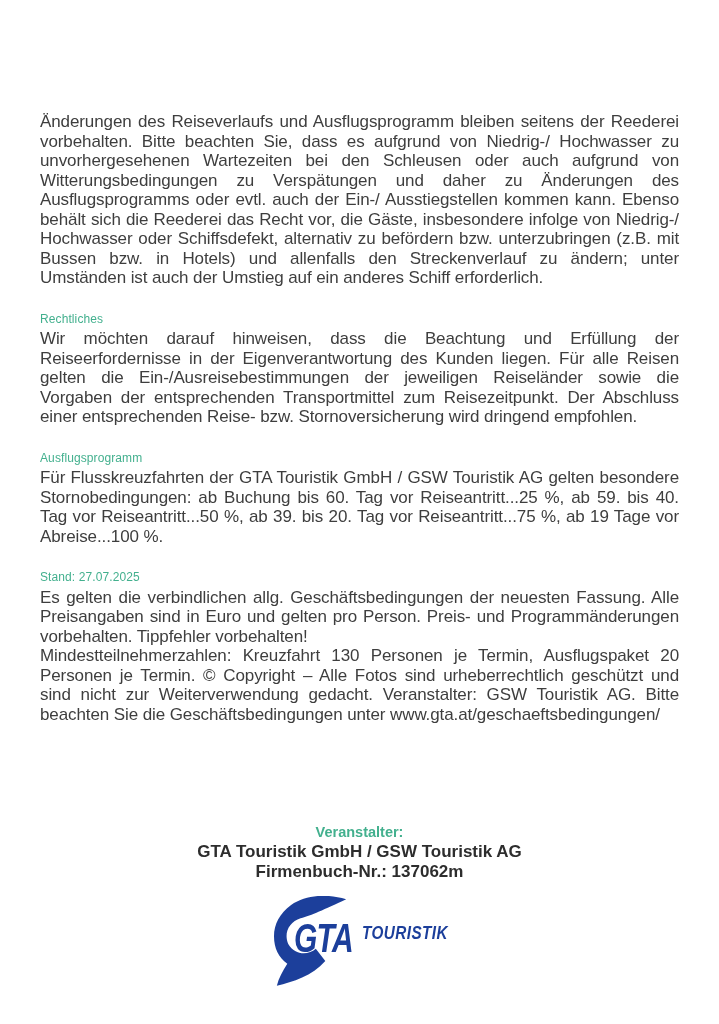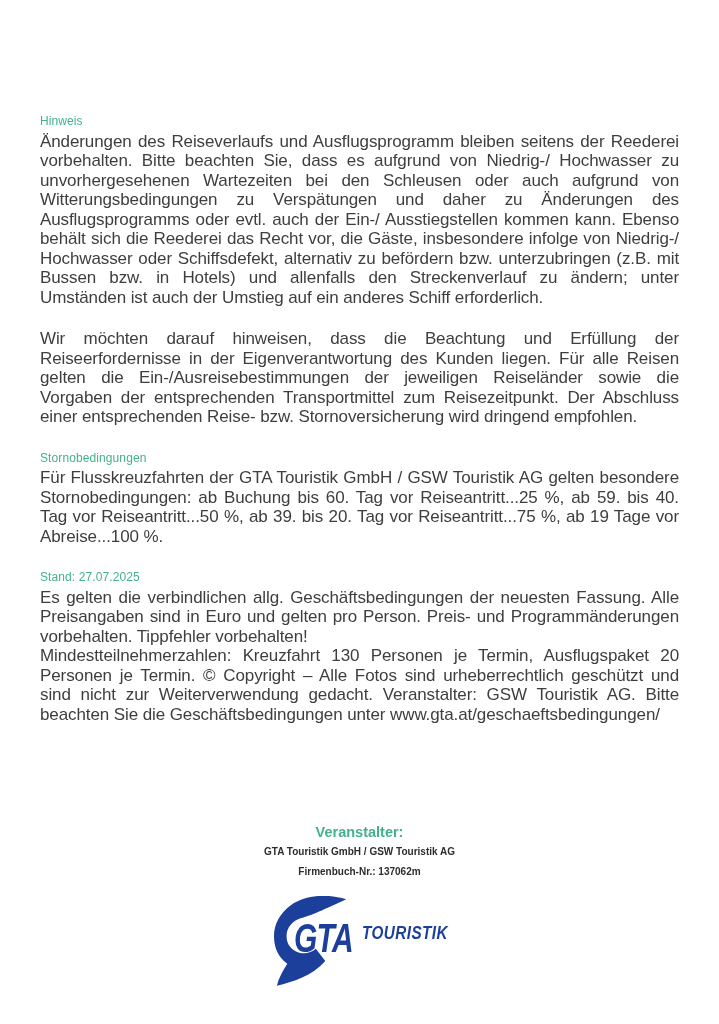--- a/index.html
+++ b/index.html
@@ -21,21 +21,21 @@
   }
   .sec p{
     margin:0;font-size:17px;line-height:19.5px;text-align:justify;
     letter-spacing:-0.1px;color:var(--body);
   }
   .organizer{margin-top:98px;text-align:center;}
   .organizer .label{
     font-size:14.5px;font-weight:700;color:var(--green);line-height:20px;margin-top:32px;
   }
   .organizer .company,.organizer .register{
-    font-size:10px;font-weight:700;color:var(--bold-dark);line-height:20px;
+    font-size:17px;font-weight:700;color:var(--bold-dark);line-height:20px;
   }
   .logo-row{
     position:relative;width:172px;height:92px;margin:14px auto 0 auto;font-style:italic;
   }
   .logo-mark{position:absolute;left:0;top:0;}
   .logo-gta{
     position:absolute;left:20px;top:22px;font-size:40px;font-weight:700;
     color:var(--blue);line-height:1;letter-spacing:-1px;
     transform:scaleX(0.75);transform-origin:0 0;white-space:nowrap;
   }
@@ -44,30 +44,30 @@
     color:var(--blue);line-height:1;letter-spacing:0.5px;
     transform:scaleX(0.85);transform-origin:0 0;white-space:nowrap;
   }
 </style>
 </head>
 <body>
 
 <div class="page">
 
   <article class="sec">
-    <h2>Hinweis</h2>
     <p>Änderungen des Reiseverlaufs und Ausflugsprogramm bleiben seitens der Reederei vorbehalten. Bitte beachten Sie, dass es aufgrund von Niedrig-/ Hochwasser zu unvorhergesehenen Wartezeiten bei den Schleusen oder auch aufgrund von Witterungsbedingungen zu Verspätungen und daher zu Änderungen des Ausflugsprogramms oder evtl. auch der Ein-/ Ausstiegstellen kommen kann. Ebenso behält sich die Reederei das Recht vor, die Gäste, insbesondere infolge von Niedrig-/ Hochwasser oder Schiffsdefekt, alternativ zu befördern bzw. unterzubringen (z.B. mit Bussen bzw. in Hotels) und allenfalls den Streckenverlauf zu ändern; unter Umständen ist auch der Umstieg auf ein anderes Schiff erforderlich.</p>
   </article>
 
   <article class="sec">
+    <h2>Rechtliches</h2>
     <p>Wir möchten darauf hinweisen, dass die Beachtung und Erfüllung der Reiseerfordernisse in der Eigenverantwortung des Kunden liegen. Für alle Reisen gelten die Ein-/Ausreisebestimmungen der jeweiligen Reiseländer sowie die Vorgaben der entsprechenden Transportmittel zum Reisezeitpunkt. Der Abschluss einer entsprechenden Reise- bzw. Stornoversicherung wird dringend empfohlen.</p>
   </article>
 
   <article class="sec">
-    <h2>Stornobedingungen</h2>
+    <h2>Ausflugsprogramm</h2>
     <p>Für Flusskreuzfahrten der GTA Touristik GmbH / GSW Touristik AG gelten besondere Stornobedingungen: ab Buchung bis 60. Tag vor Reiseantritt...25 %, ab 59. bis 40. Tag vor Reiseantritt...50 %, ab 39. bis 20. Tag vor Reiseantritt...75 %, ab 19 Tage vor Abreise...100 %.</p>
   </article>
 
   <article class="sec">
     <h2>Stand: 27.07.2025</h2>
     <p>Es gelten die verbindlichen allg. Geschäftsbedingungen der neuesten Fassung. Alle Preisangaben sind in Euro und gelten pro Person. Preis- und Programmänderungen vorbehalten. Tippfehler vorbehalten!</p>
     <p>Mindestteilnehmerzahlen: Kreuzfahrt 130 Personen je Termin, Ausflugspaket 20 Personen je Termin. © Copyright – Alle Fotos sind urheberrechtlich geschützt und sind nicht zur Weiterverwendung gedacht. Veranstalter: GSW Touristik AG. Bitte beachten Sie die Geschäftsbedingungen unter www.gta.at/geschaeftsbedingungen/</p>
   </article>
 
   <div class="organizer">

